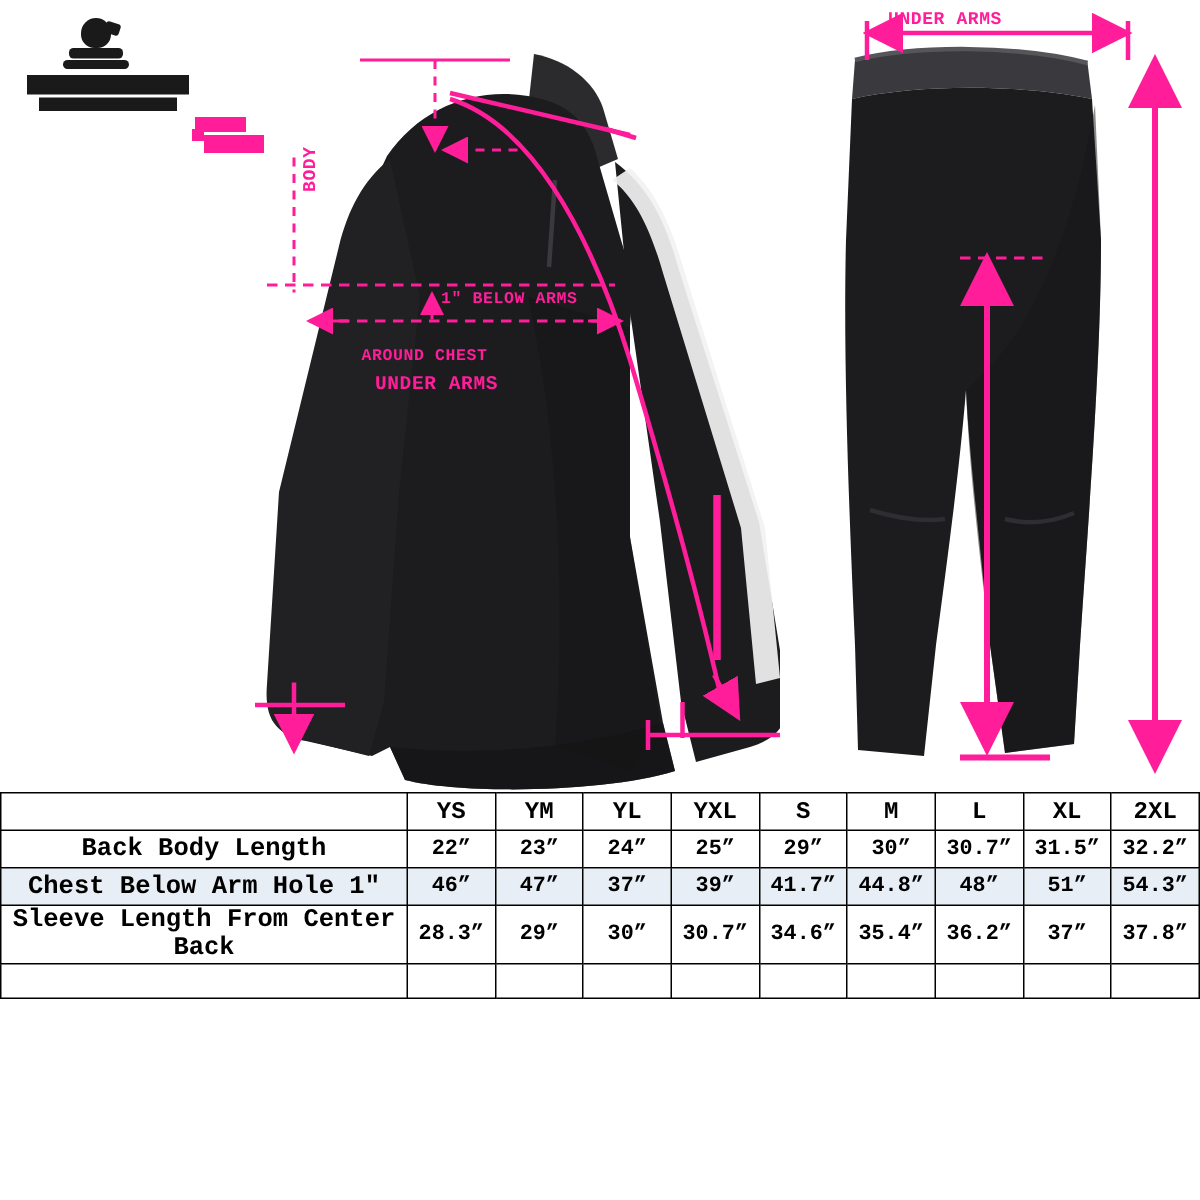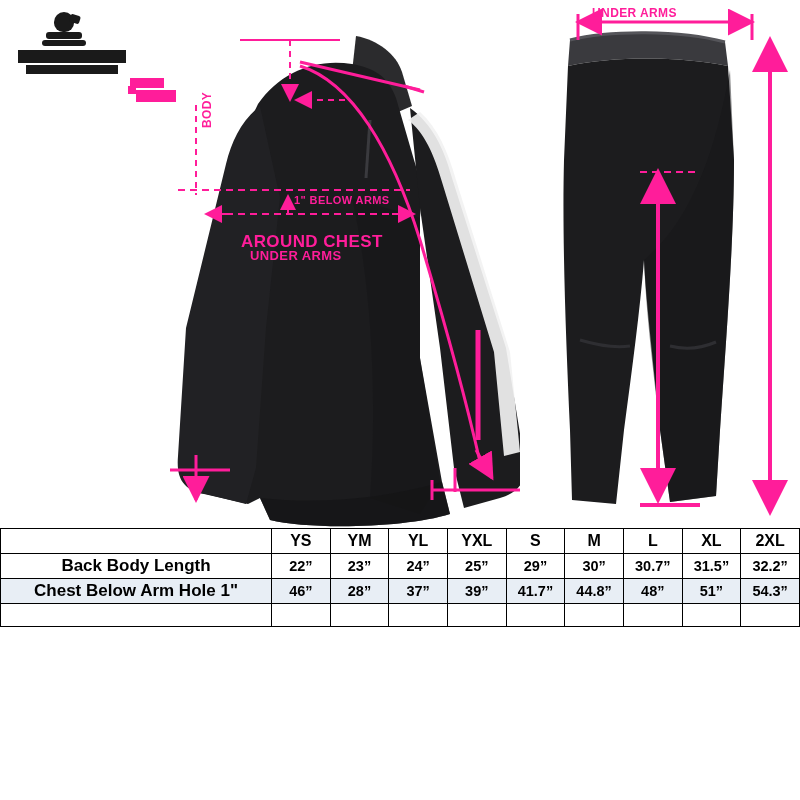--- a/index.html
+++ b/index.html
@@ -3,21 +3,21 @@
 <meta charset="utf-8">
 <style>
   html,body{margin:0;padding:0;}
   body{
     width:800px;height:800px;
     background:#ffffff;
     font-family:"Liberation Sans", sans-serif;
     overflow:hidden;
     position:relative;
   }
-  .page{position:relative;width:800px;height:800px;}
+  .page{position:relative;width:800px;height:800px;font-family:Liberation Mono, monospace;}
 
   
   .illus{position:absolute;left:0;top:0;width:800px;height:528px;background:#ffffff;overflow:hidden;}
 
   
   .logo{position:absolute;left:18px;top:10px;width:110px;height:70px;}
   .logo .mark{position:absolute;left:24px;top:2px;width:44px;height:34px;}
   .logo .mark .b1{position:absolute;left:4px;top:20px;width:36px;height:7px;background:#1a1a1a;border-radius:3px;}
   .logo .mark .b2{position:absolute;left:0px;top:28px;width:44px;height:6px;background:#1a1a1a;border-radius:3px;}
   .logo .mark .head{position:absolute;left:12px;top:0px;width:20px;height:20px;background:#1a1a1a;border-radius:50% 50% 45% 45%;}
@@ -179,21 +179,21 @@
 
       <line x1="770" y1="48" x2="770" y2="505" stroke="#ff1d9a" stroke-width="4"></line>
       <line x1="770" y1="56" x2="770" y2="40" stroke="#ff1d9a" stroke-width="4" marker-end="url(#ar)"></line>
       <line x1="770" y1="496" x2="770" y2="512" stroke="#ff1d9a" stroke-width="4" marker-end="url(#ar)"></line>
       <line x1="756" y1="316" x2="786" y2="316" stroke="#ff1d9a" stroke-width="0"></line>
     </svg>
 
     <div class="mlabel" style="left:592px;top:6px;font-size:12px;">UNDER ARMS</div>
     <div class="mlabel vert" style="left:200px;top:128px;font-size:12px;">BODY</div>
     <div class="mlabel" style="left:294px;top:194px;">1" BELOW ARMS</div>
-    <div class="mlabel" style="left:241px;top:232px;font-size:17px;">AROUND CHEST</div>
+    <div class="mlabel" style="left:241px;top:232px;font-size:11px;">AROUND CHEST</div>
     <div class="mlabel" style="left:250px;top:248px;font-size:13px;">UNDER ARMS</div>
     <div class="mlabel small" style="left:128px;top:60px;opacity:0;">SLEEVE LENGTH FROM CENTER BACK</div>
   </div>
 
   <div class="tablewrap">
     <table>
       <thead>
         <tr>
           <th class="rowhead"></th>
           <th>YS</th>
@@ -216,29 +216,41 @@
           <td>25”</td>
           <td>29”</td>
           <td>30”</td>
           <td>30.7”</td>
           <td>31.5”</td>
           <td>32.2”</td>
         </tr>
         <tr class="alt">
           <td class="rowhead">Chest Below Arm Hole 1"</td>
           <td>46”</td>
-          <td>28”</td>
+          <td>47”</td>
           <td>37”</td>
           <td>39”</td>
           <td>41.7”</td>
           <td>44.8”</td>
           <td>48”</td>
           <td>51”</td>
           <td>54.3”</td>
         </tr>
+        <tr>
+          <td class="rowhead">Sleeve Length From Center Back</td>
+          <td>28.3”</td>
+          <td>29”</td>
+          <td>30”</td>
+          <td>30.7”</td>
+          <td>34.6”</td>
+          <td>35.4”</td>
+          <td>36.2”</td>
+          <td>37”</td>
+          <td>37.8”</td>
+        </tr>
         <tr class="spacer">
           <td class="rowhead"></td>
           <td></td>
           <td></td>
           <td></td>
           <td></td>
           <td></td>
           <td></td>
           <td></td>
           <td></td>

